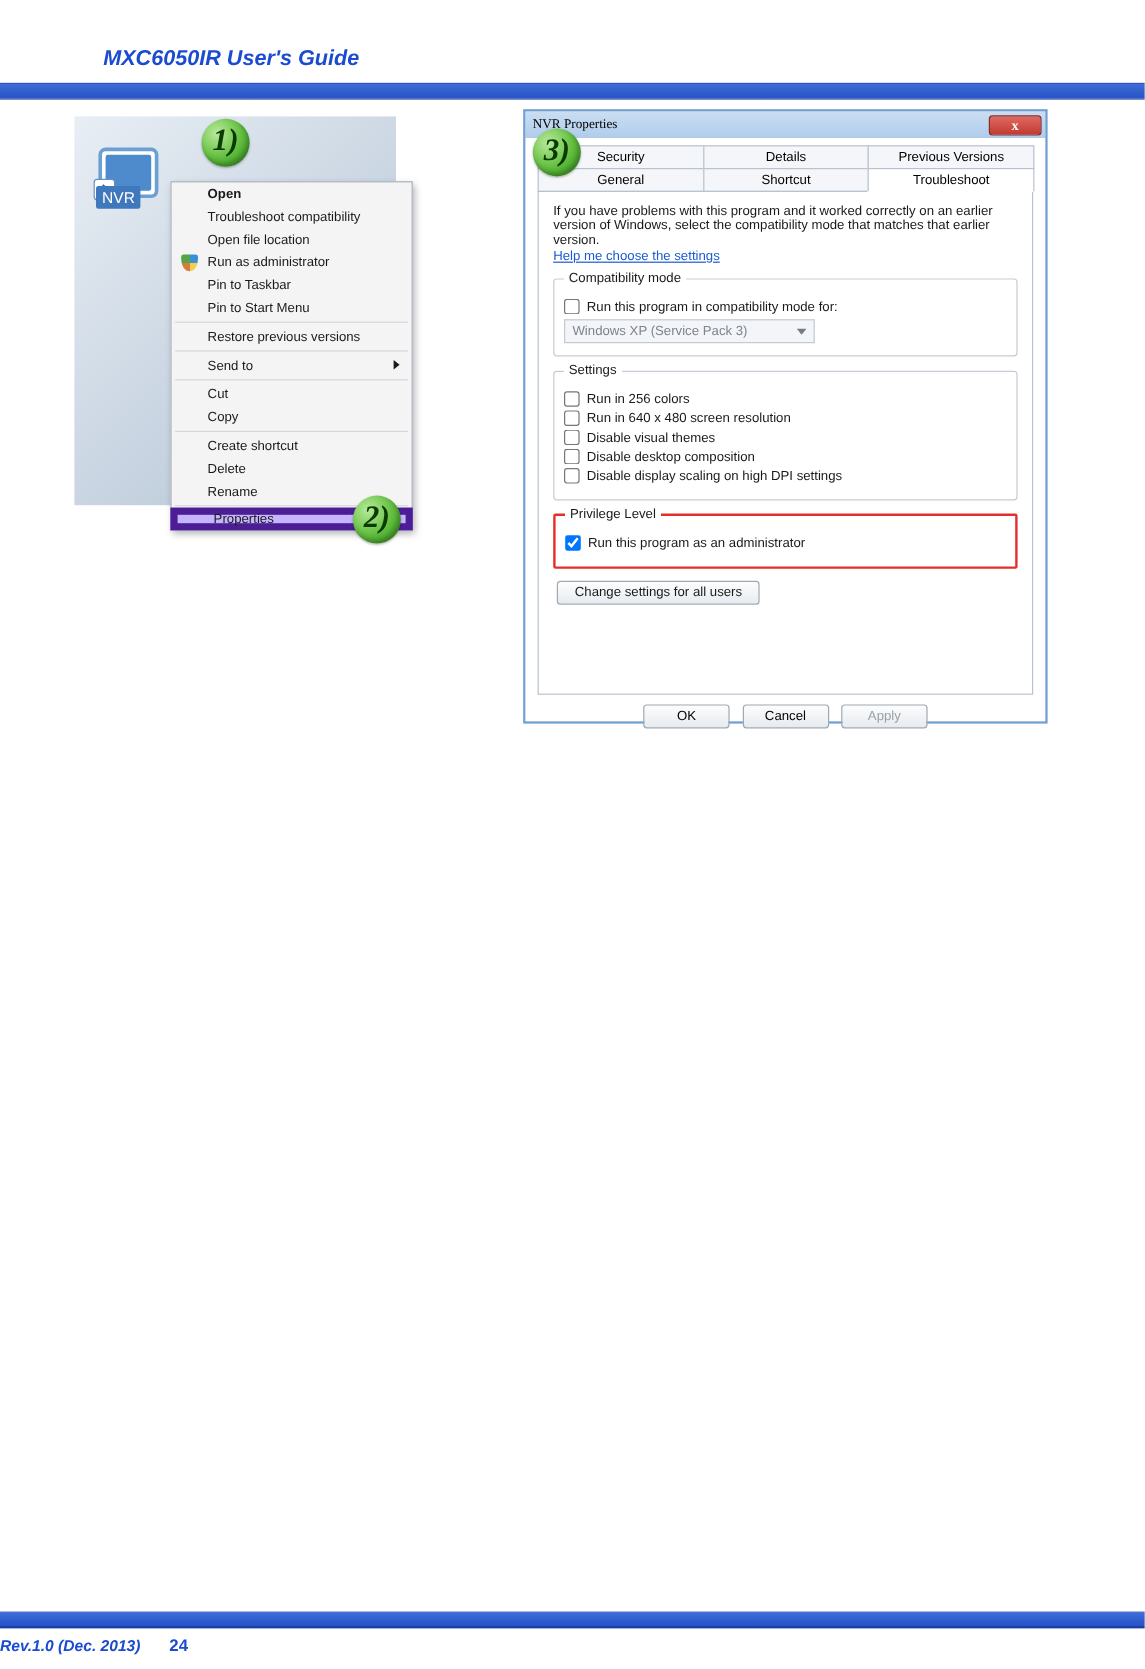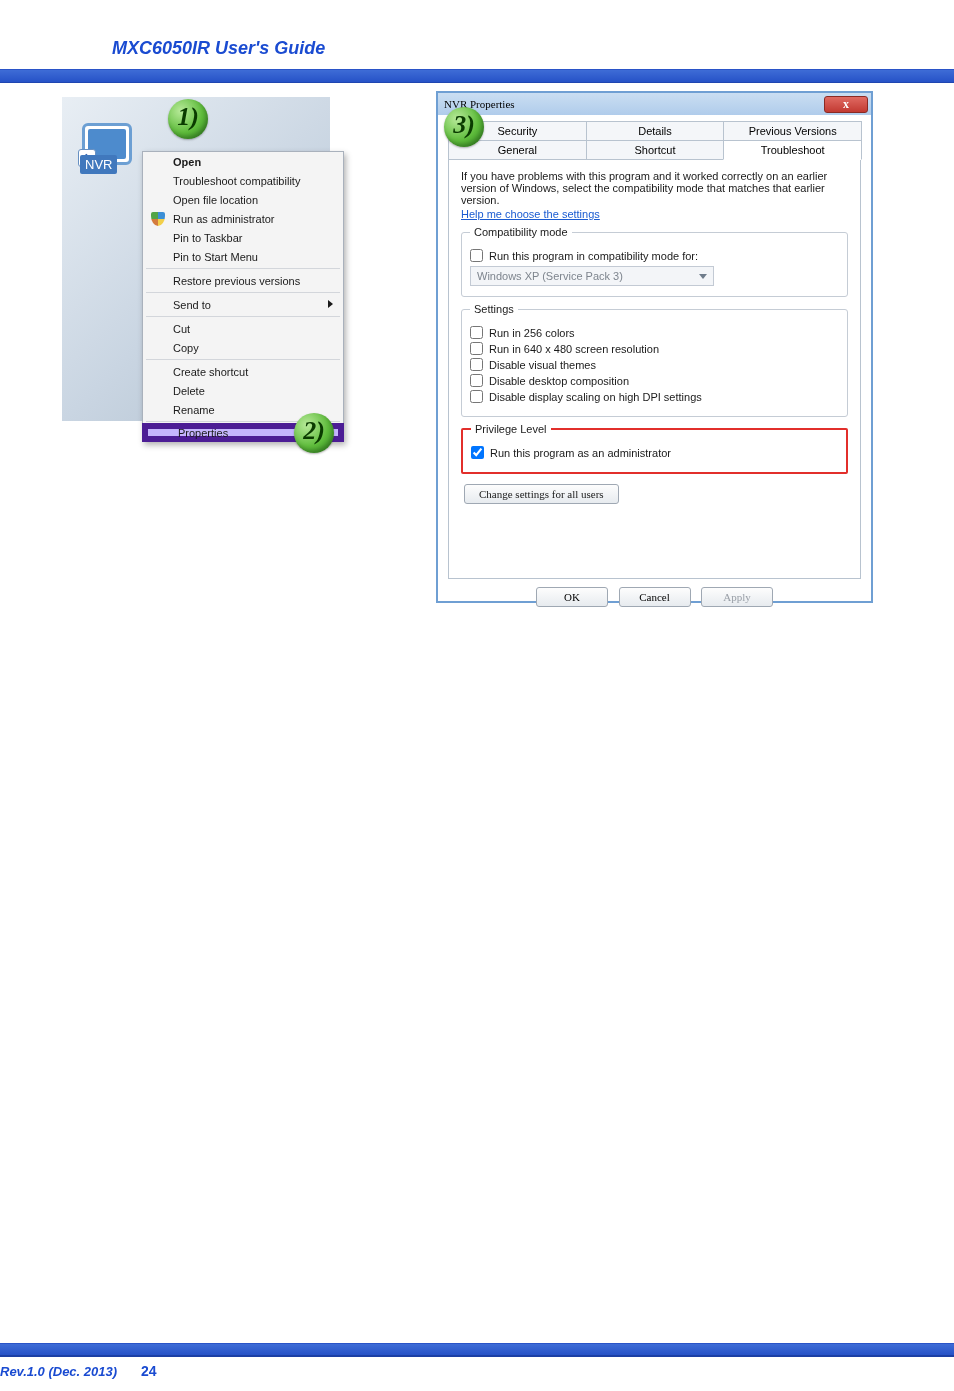--- a/index.html
+++ b/index.html
@@ -11,21 +11,20 @@
     position: relative;
     overflow: hidden;
   }
   .page-header {
     padding: 38px 0 6px 86px;
     font-family: Verdana, sans-serif;
     font-weight: bold;
     font-style: italic;
     font-size: 18px;
     color: #1a4bd1;
-    margin-left: 26px;
   }
   .blue-bar-top {
     margin-top: 4px;
     height: 14px;
     background: linear-gradient(#3e6cd6, #2652c7);
     border-top: 1px solid #2a54c8;
     border-bottom: 1px solid #1f45b0;
   }
   .content {
     position: relative;
@@ -203,21 +202,21 @@
   fieldset legend { padding: 0 4px; font-size: 11px; }
   .mini-check {
     display: flex;
     align-items: center;
     gap: 6px;
     margin: 3px 0;
   }
   .mini-check input { width: 13px; height: 13px; }
   .combo {
     margin-top: 4px;
-    width: 244px;
+    width: 209px;
     height: 20px;
     border: 1px solid #c3cad4;
     background: #f3f5f8;
     color: #7e858e;
     font-size: 11px;
     padding: 2px 6px;
     display: flex;
     align-items: center;
     justify-content: space-between;
   }
@@ -238,21 +237,20 @@
   .win-btn {
     display: inline-block;
     min-width: 72px;
     padding: 3px 14px;
     font-size: 11px;
     border: 1px solid #9fa8b3;
     border-radius: 3px;
     background: linear-gradient(#fdfdfd, #e7ebef);
     margin: 0 3px;
     text-align: center;
-    font-family: Liberation Serif, serif;
   }
   .win-btn.disabled { color: #9aa0a8; }
 
   
   .callout {
     position: absolute;
     width: 40px; height: 40px;
     border-radius: 50%;
     background: radial-gradient(circle at 32% 30%, #b8ea9a, #5fbc3c 55%, #2f8f1e);
     box-shadow: inset -2px -3px 4px rgba(0,0,0,.25), 0 1px 2px rgba(0,0,0,.3);

